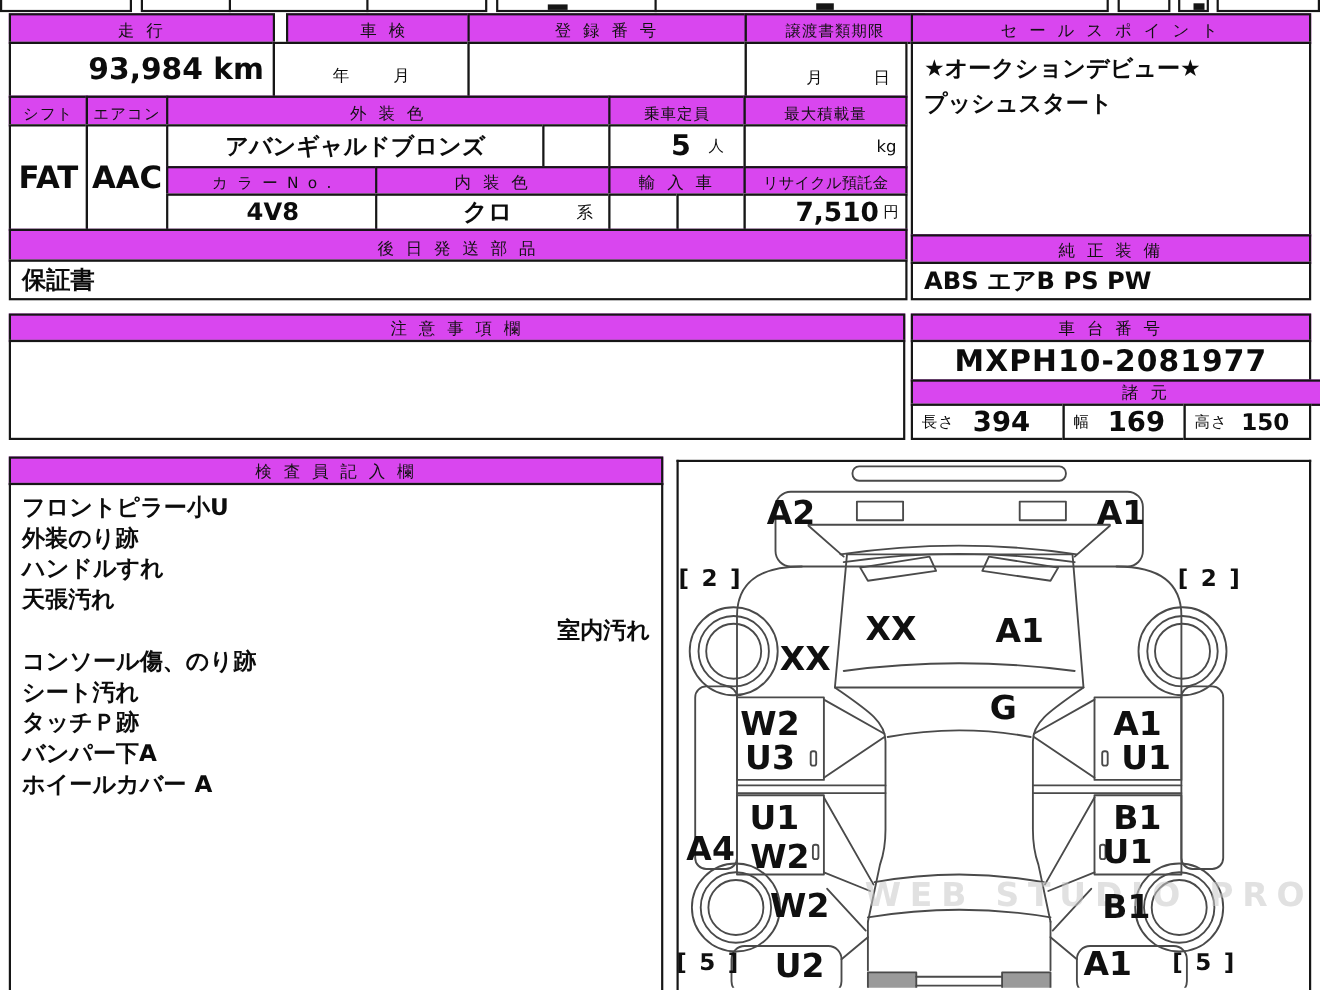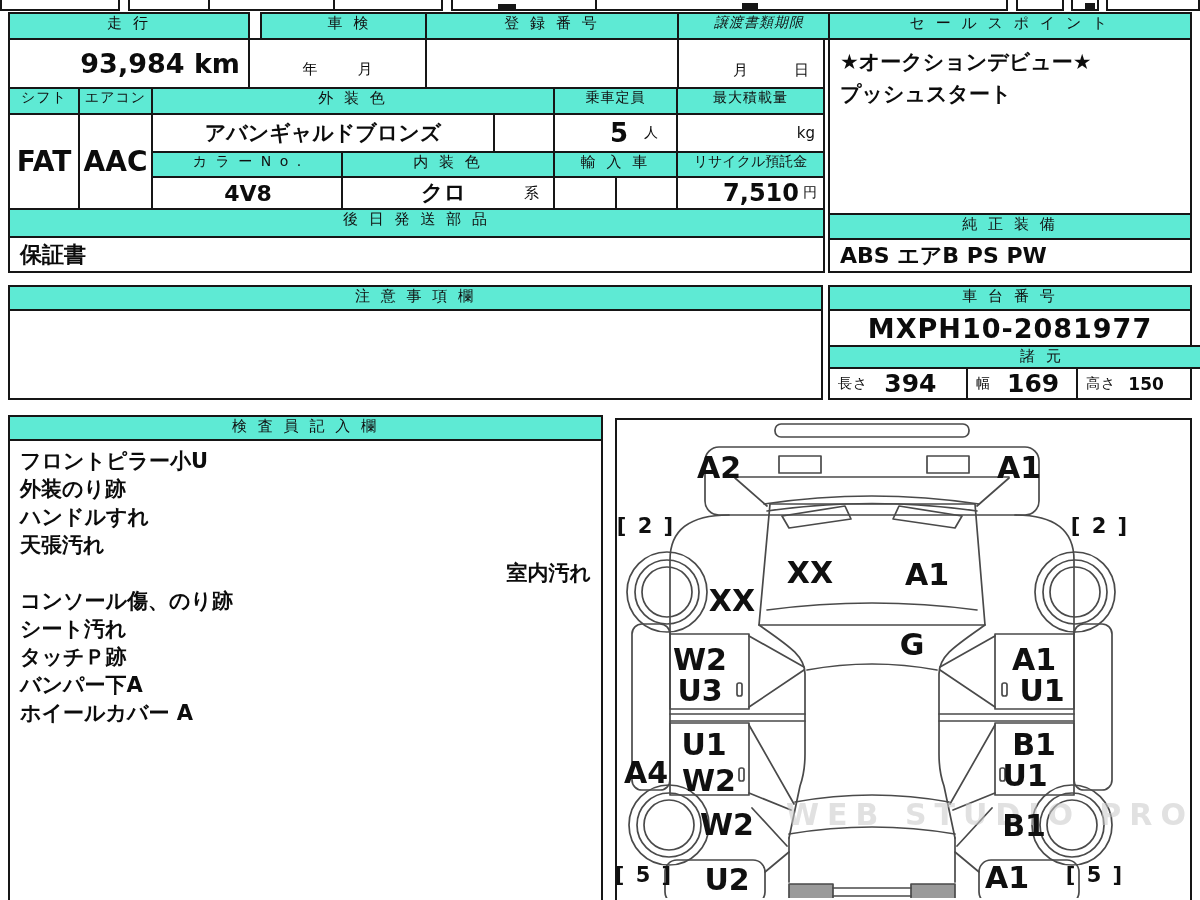--- a/index.html
+++ b/index.html
@@ -1,19 +1,19 @@
 <!DOCTYPE html>
 <html><head>
 <meta charset="utf-8">
 <style>
   html,body{margin:0;padding:0;}
   body{width:1200px;height:900px;overflow:hidden;background:#ffffff;
        font-family:"DejaVu Sans",sans-serif;position:relative;color:#0c0c0c;}
   .cell{position:absolute;box-sizing:border-box;border:2px solid #161616;background:#fff;}
-  .hd{background:#5eead4;display:flex;align-items:flex-start;justify-content:center;
+  .hd{background:#d946ef;display:flex;align-items:flex-end;justify-content:center;
       font-size:15px;letter-spacing:3px;color:#111;white-space:nowrap;}
   .hd14{font-size:14px;letter-spacing:1px;}
   .val{font-weight:bold;color:#0c0c0c;}
   .noborder-bottom{border-bottom:none;}
   .vline{position:absolute;width:2px;background:#161616;}
   .mark{position:absolute;background:#161616;}
   .dlabel{position:absolute;transform:translate(-50%,-50%);font-weight:bold;
           font-size:30px;color:#101010;white-space:nowrap;z-index:4;}
   .dbracket{font-size:21px;letter-spacing:2px;}
   #diagram{position:absolute;left:615px;top:418px;width:577px;height:482px;
@@ -44,21 +44,21 @@
 
 <div class="cell hd" style="left:8px;top:12px;width:242px;height:28px;">
     <span>走 行</span>
   </div>
 <div class="cell hd" style="left:248px;top:12px;width:179px;height:28px;margin-left:12px;">
     <span>車 検</span>
   </div>
 <div class="cell hd" style="left:425px;top:12px;width:254px;height:28px;">
     <span>登 録 番 号</span>
   </div>
-<div class="cell hd hd14" style="left:677px;top:12px;width:164px;height:28px;font-style:italic;">
+<div class="cell hd hd14" style="left:677px;top:12px;width:164px;height:28px;">
     <span>譲渡書類期限</span>
   </div>
 
 <div class="cell val flexc" style="left:8px;top:38px;width:242px;height:51px;justify-content:flex-end;padding-right:8px;font-size:27px;">
     <span>93,984 km</span>
   </div>
 <div class="cell flexc" style="left:248px;top:38px;width:179px;height:51px;justify-content:center;align-items:flex-end;gap:40px;font-size:15px;padding-bottom:8px;">
   <span>年</span>
   <span>月</span>
 </div>
@@ -167,21 +167,21 @@
 <div class="cell flexc" style="left:828px;top:367px;width:140px;height:33px;">
   <span style="font-size:14px;margin-left:8px;letter-spacing:1px;">長さ</span>
   <span class="val" style="font-size:25px;margin-left:16px;">394</span>
 </div>
 <div class="cell flexc" style="left:966px;top:367px;width:112px;height:33px;">
   <span style="font-size:14px;margin-left:8px;letter-spacing:1px;">幅</span>
   <span class="val" style="font-size:25px;margin-left:16px;">169</span>
 </div>
 <div class="cell flexc" style="left:1076px;top:367px;width:116px;height:33px;">
   <span style="font-size:14px;margin-left:8px;letter-spacing:1px;">高さ</span>
-  <span class="val" style="font-size:17px;margin-left:12px;">150</span>
+  <span class="val" style="font-size:21px;margin-left:12px;">150</span>
 </div>
 
 <div class="cell hd" style="left:8px;top:415px;width:595px;height:26px;">
     <span>検 査 員 記 入 欄</span>
   </div>
 <div class="cell noborder-bottom" style="left:8px;top:439px;width:595px;height:461px;padding:6px 10px;">
   <div class="val" style="font-size:21px;line-height:28px;">フロントピラー小U</div>
   <div class="val" style="font-size:21px;line-height:28px;">外装のり跡</div>
   <div class="val" style="font-size:21px;line-height:28px;">ハンドルすれ</div>
   <div class="val" style="font-size:21px;line-height:28px;">天張汚れ</div>

